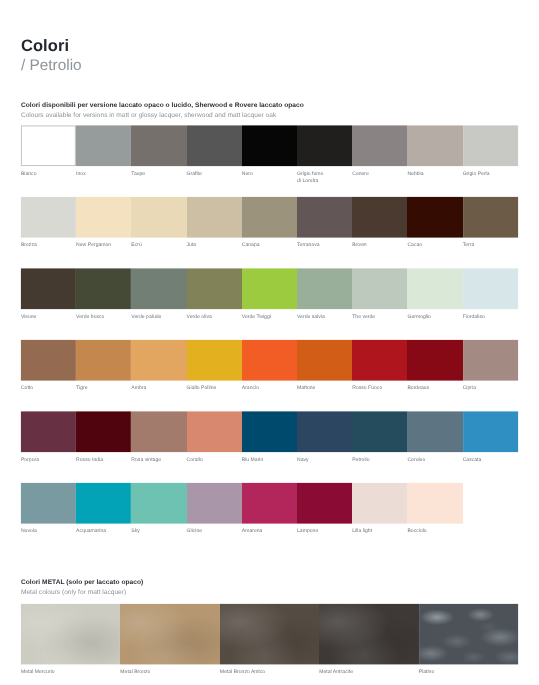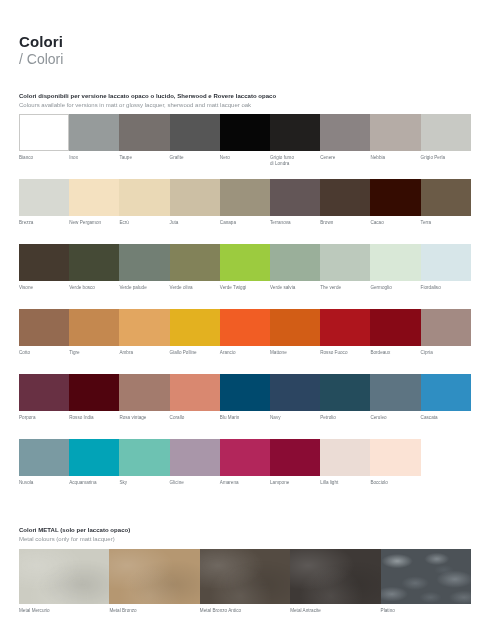--- a/index.html
+++ b/index.html
@@ -157,21 +157,21 @@
     pointer-events: none;
   }
 </style>
 </head>
 <body>
 
 <div class="page">
 
   <div class="header">
     <div class="title-it">Colori</div>
-    <div class="title-en">/ Colori</div>
+    <div class="title-en">/ Petrolio</div>
   </div>
 
   <div class="section-caption" style="top:92px;">
     <div class="caption-it">Colori disponibili per versione laccato opaco o lucido, Sherwood e Rovere laccato opaco</div>
     <div class="caption-en">Colours available for versions in matt or glossy lacquer, sherwood and matt lacquer oak</div>
   </div>
 
   <div class="grid" id="lacquer-grid" style="top:114px;">
       <div class="swatch-row">
         <div class="swatch" style="left: 0px;">

